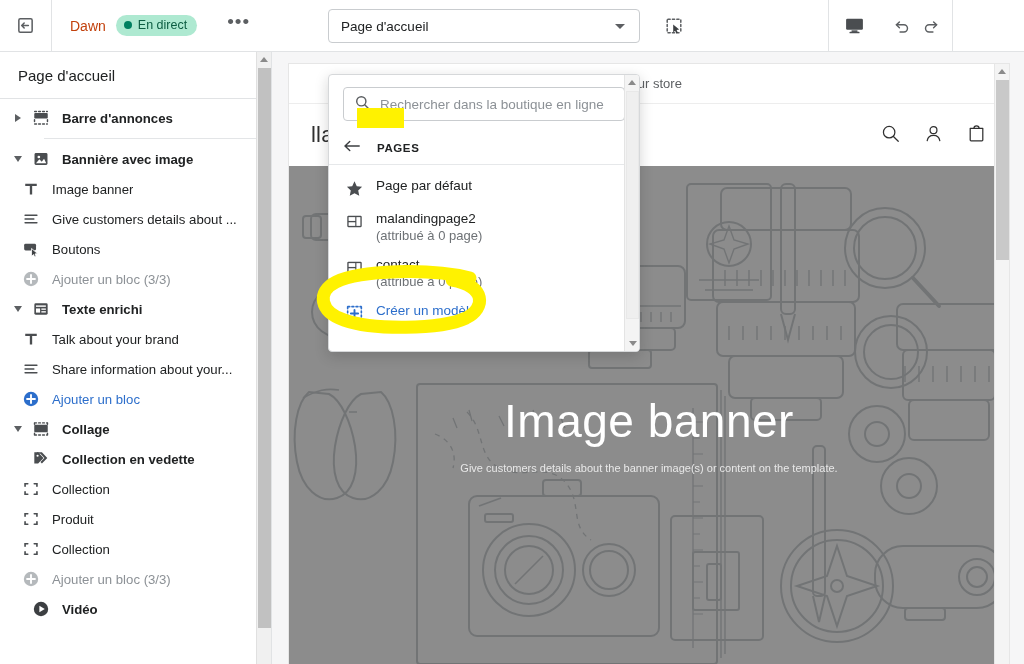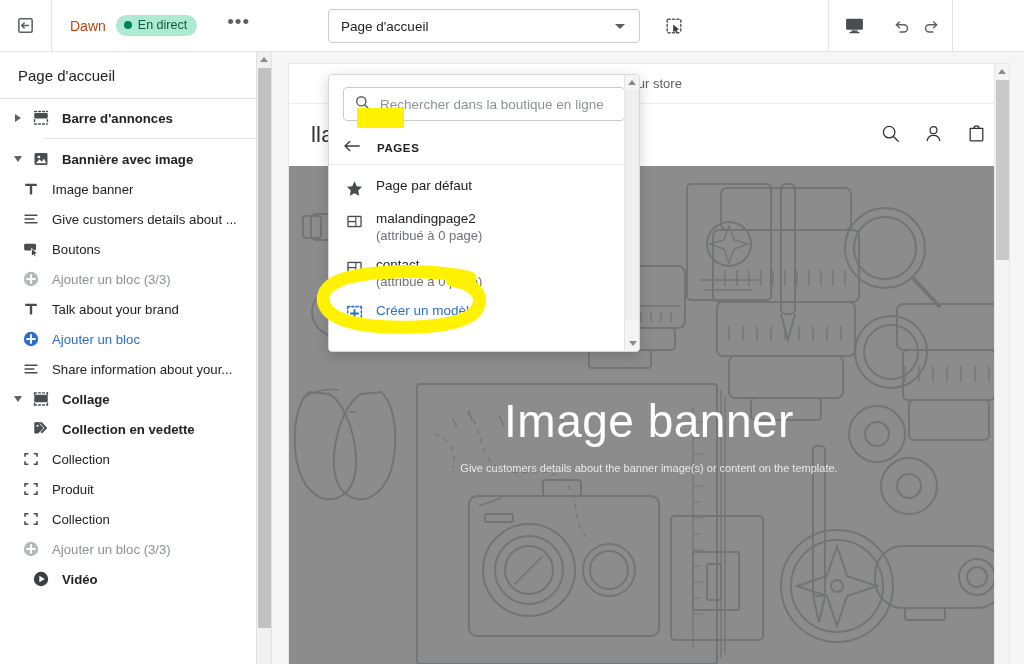--- a/index.html
+++ b/index.html
@@ -455,48 +455,65 @@
         </div>
         <div class="sb-row child muted">
           <span class="sb-icon">
             <svg width="18" height="18" viewBox="0 0 20 20">
               <circle cx="10" cy="10" r="8" fill="#b5b9bc"></circle>
               <path d="M10 5.6v8.8M5.6 10h8.8" stroke="#fff" stroke-width="2.1" stroke-linecap="round"></path>
             </svg>
           </span>
           <span class="sb-label">Ajouter un bloc (3/3)</span>
         </div>
+        <div class="sb-row level1 bold">
+          <span class="sb-arrow">
+            <span class="tri-down"></span>
+          </span>
+          <span class="sb-icon">
+            <svg width="18" height="18" viewBox="0 0 20 20">
+              <rect x="2.6" y="3.6" width="14.8" height="12.8" rx="1.6" fill="#4a4d50"></rect>
+              <g fill="#fff">
+                <rect x="4.4" y="6" width="11" height="1.6"></rect>
+                <rect x="4.4" y="9.4" width="4.6" height="4.6"></rect>
+                <rect x="10.4" y="9.4" width="5" height="1.5"></rect>
+                <rect x="10.4" y="12.4" width="5" height="1.5"></rect>
+              </g>
+            </svg>
+          </span>
+          <span class="sb-label">Texte enrichi</span>
+        </div>
         <div class="sb-row child normal">
           <span class="sb-icon">
             <svg width="18" height="18" viewBox="0 0 20 20">
               <path d="M3.6 4.2h12.8v2.6h-5.1v9.2H8.7V6.8H3.6z" fill="#4a4d50"></path>
             </svg>
           </span>
           <span class="sb-label">Talk about your brand</span>
-        </div>
-        <div class="sb-row child link">
-          <span class="sb-icon">
-            <svg width="18" height="18" viewBox="0 0 20 20">
-              <circle cx="10" cy="10" r="8" fill="#2c6ecb"></circle>
-              <path d="M10 5.6v8.8M5.6 10h8.8" stroke="#fff" stroke-width="2.1" stroke-linecap="round"></path>
-            </svg>
-          </span>
-          <span class="sb-label">Ajouter un bloc</span>
         </div>
         <div class="sb-row child normal">
           <span class="sb-icon">
             <svg width="18" height="18" viewBox="0 0 20 20">
               <g fill="#4a4d50">
                 <rect x="2.6" y="5" width="14.8" height="1.8" rx=".9"></rect>
                 <rect x="2.6" y="9.1" width="11.4" height="1.8" rx=".9"></rect>
                 <rect x="2.6" y="13.2" width="14.8" height="1.8" rx=".9"></rect>
               </g>
             </svg>
           </span>
           <span class="sb-label">Share information about your...</span>
+        </div>
+        <div class="sb-row child link">
+          <span class="sb-icon">
+            <svg width="18" height="18" viewBox="0 0 20 20">
+              <circle cx="10" cy="10" r="8" fill="#2c6ecb"></circle>
+              <path d="M10 5.6v8.8M5.6 10h8.8" stroke="#fff" stroke-width="2.1" stroke-linecap="round"></path>
+            </svg>
+          </span>
+          <span class="sb-label">Ajouter un bloc</span>
         </div>
         <div class="sb-row level1 bold">
           <span class="sb-arrow">
             <span class="tri-down"></span>
           </span>
           <span class="sb-icon">
             <svg width="18" height="18" viewBox="0 0 20 20">
               <rect x="2.5" y="5.4" width="15" height="8.2" rx="1" fill="#4a4d50"></rect>
               <g stroke="#4a4d50" stroke-width="1.6" stroke-linecap="round" stroke-dasharray="2 2.4">
                 <path d="M3 3.2h14M3 16.6h14M2.8 3.2v1.6M17.2 3.2v1.6M2.8 14.8v1.8M17.2 14.8v1.8"></path>

